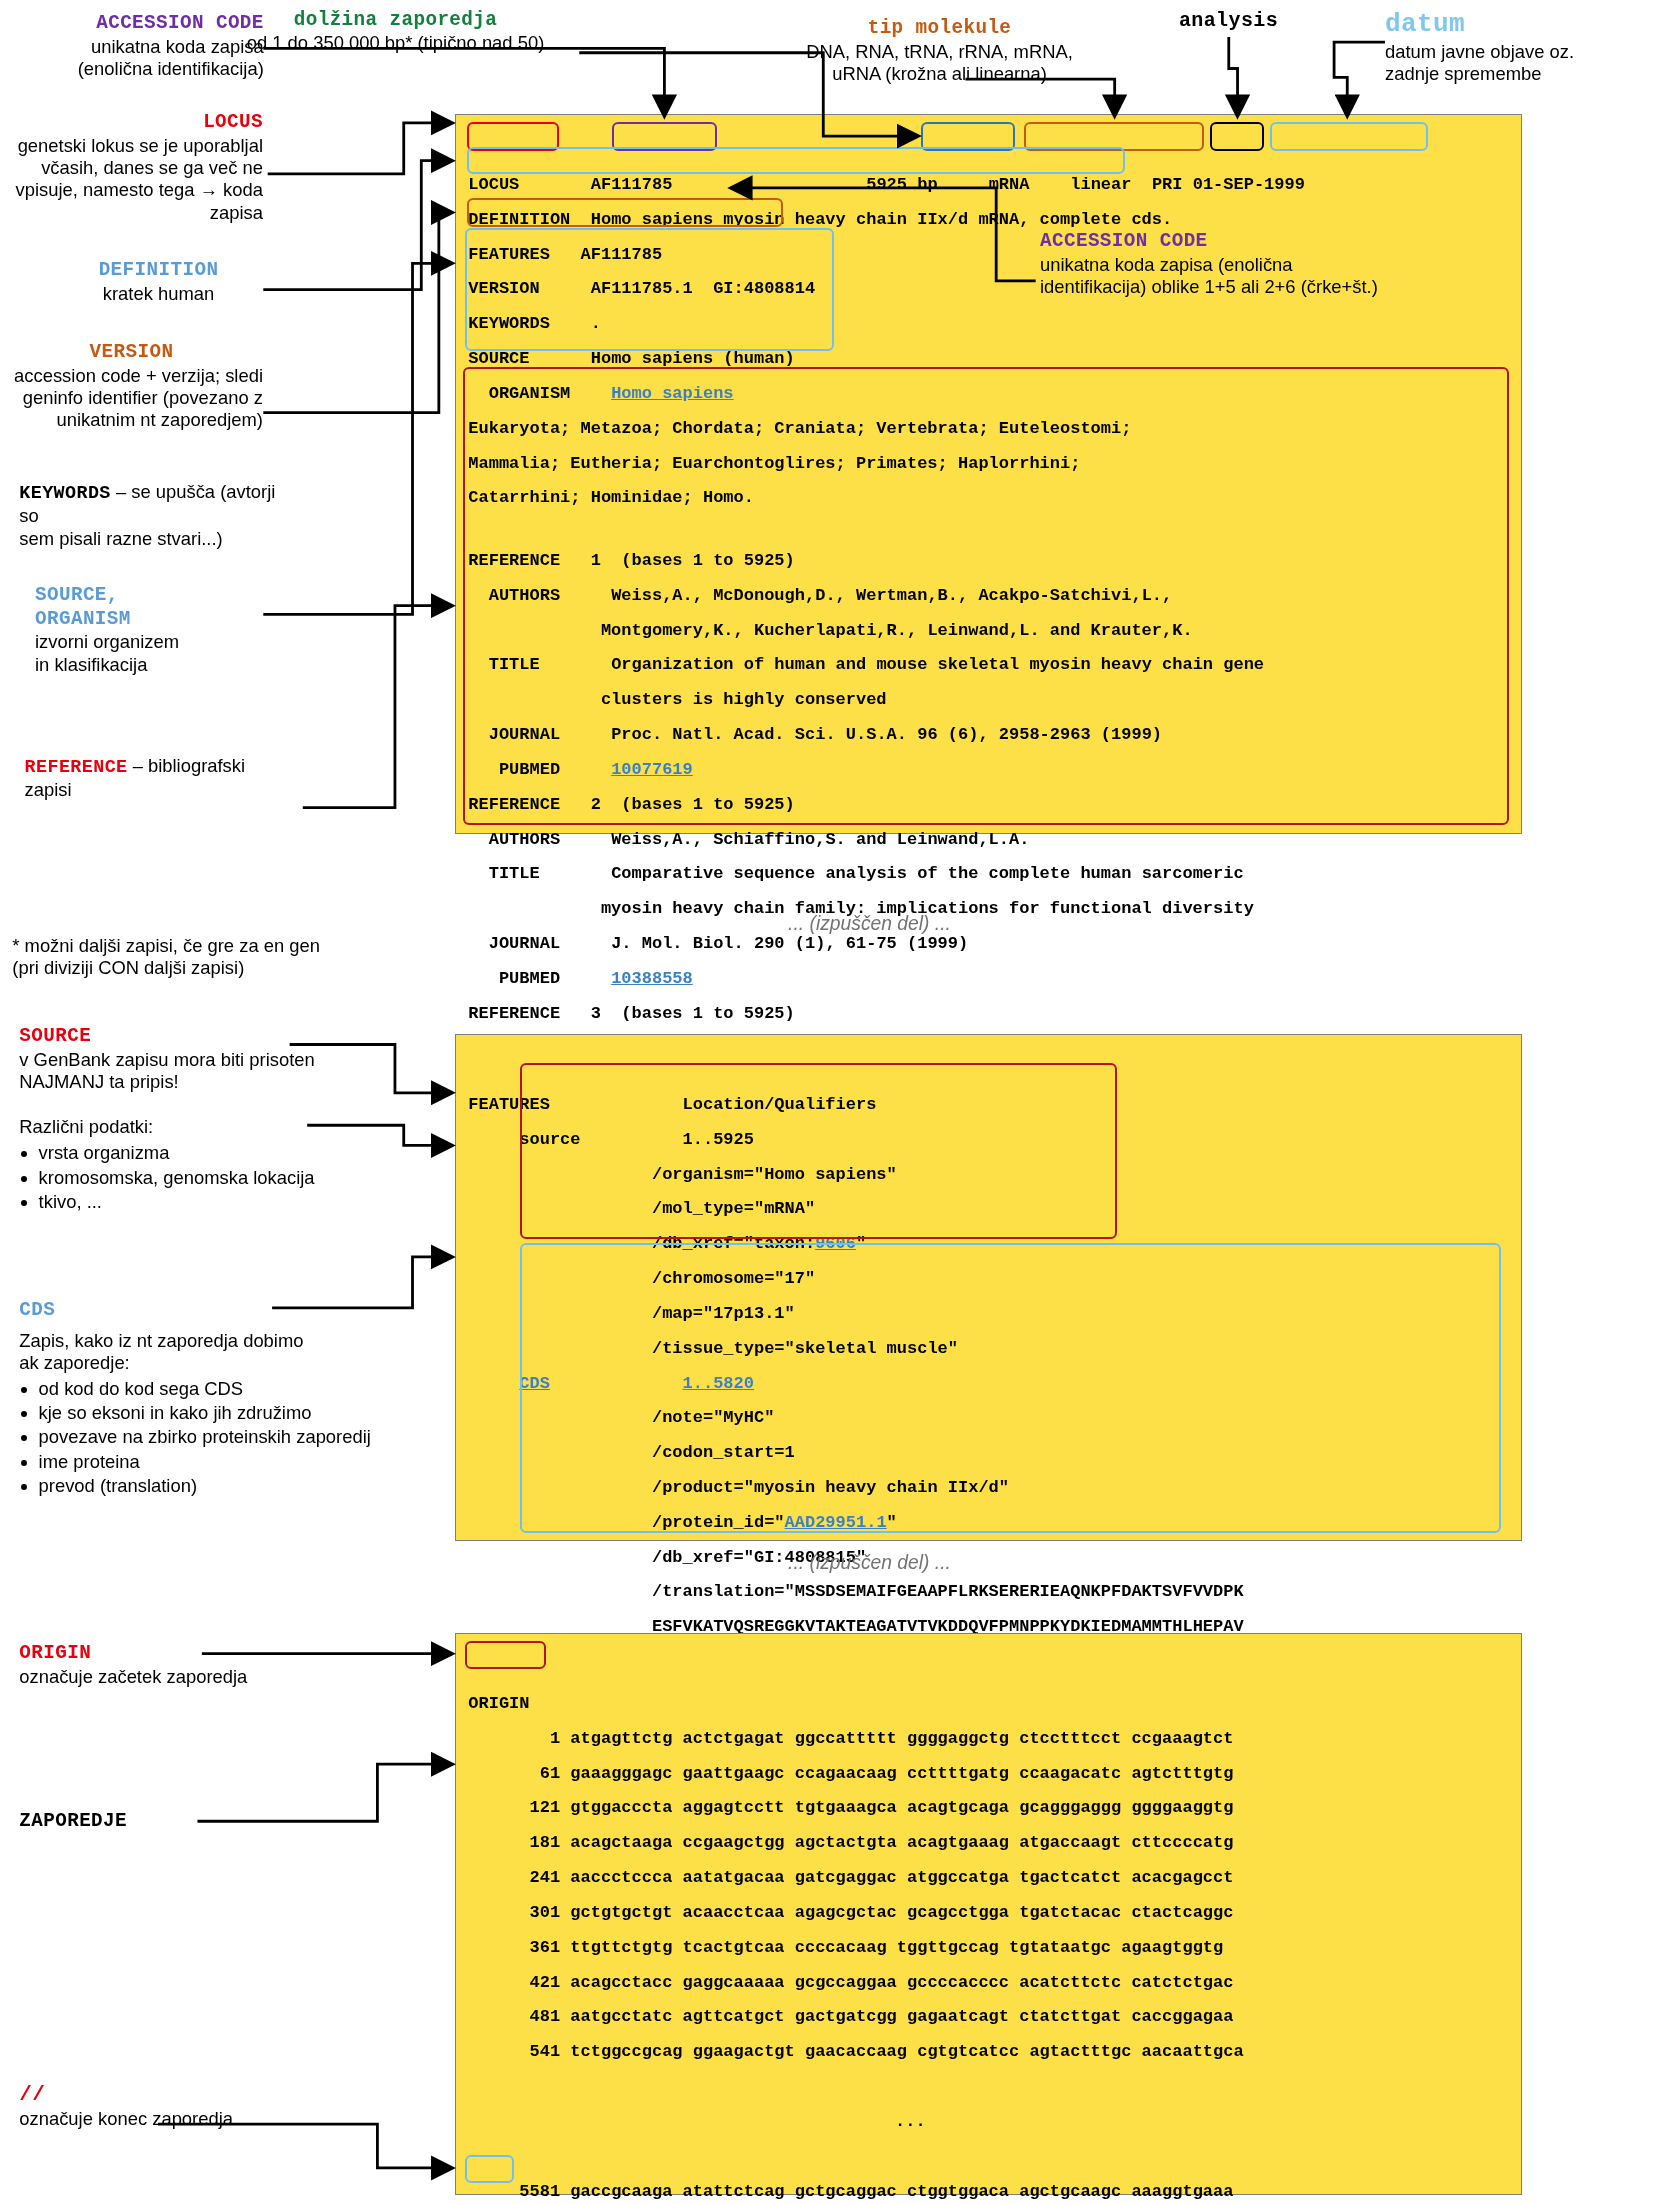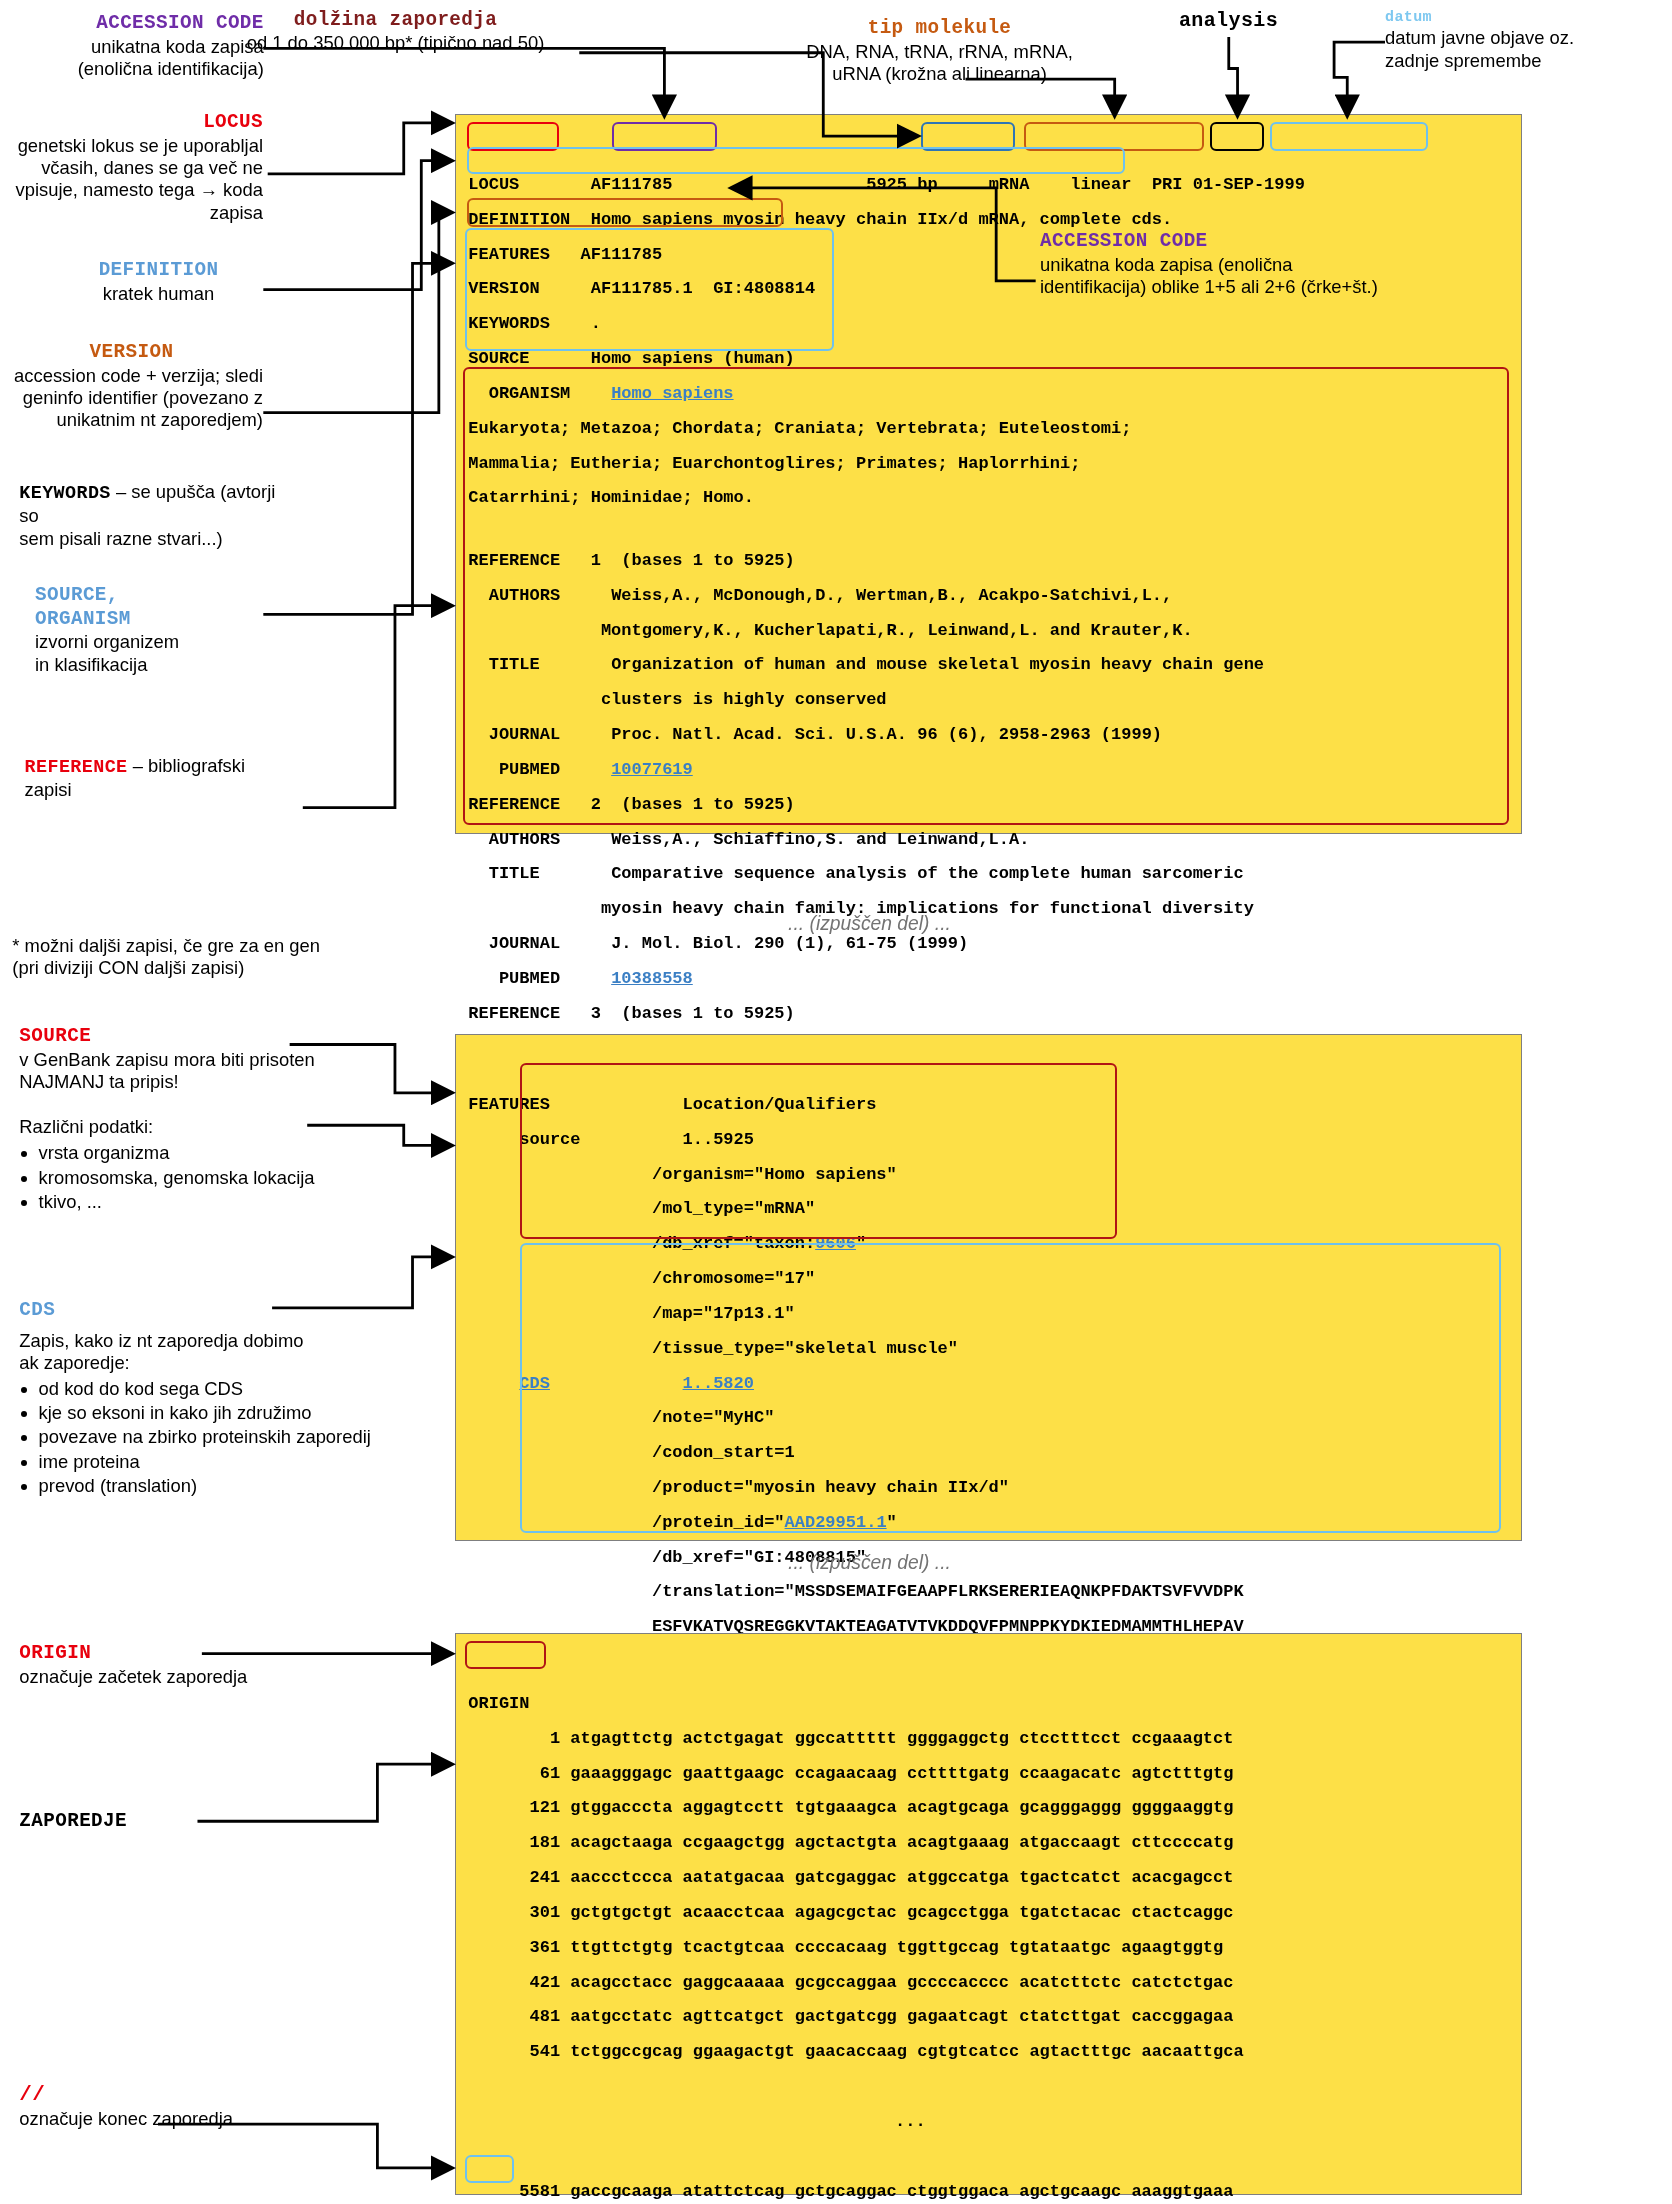--- a/index.html
+++ b/index.html
@@ -10,21 +10,21 @@
     font-family: "Liberation Sans", sans-serif;
     position: relative;
     overflow: hidden;
   }
   .ann { position:absolute; font-size:18.4px; line-height:1.22; color:#000; }
   .ann-r { text-align:right; }
   .ann-c { text-align:center; }
   .hd { font-family:"Liberation Mono", monospace; font-weight:bold; letter-spacing:0.4px; }
   .purple { color:#6f2da8; }
   .red { color:#e8000d; }
-  .blue { color:#7f1d1d; }
+  .blue { color:#15803d; }
   .ltblue { color:#5b9bd5; }
   .orange { color:#c55a11; }
   .black { color:#000; }
   .skyblue { color:#7ec8f0; }
 
   
   .panel {
     position:absolute;
     border:0.9px solid #7f7f7f;
     background:#fde047;
@@ -78,21 +78,21 @@
   <div class="hd orange" style="font-size:19.3px;">tip molekule</div>
   <div>DNA, RNA, tRNA, rRNA, mRNA,</div>
   <div>uRNA (krožna ali linearna)</div>
 </div>
 
 <div class="ann ann-c" style="left:1132px; top:8.8px; width:193px;">
   <div class="hd black" style="font-size:20px;">analysis</div>
 </div>
 
 <div class="ann" style="left:1385px; top:8.8px; width:281px;">
-  <div class="hd skyblue" style="font-size:15px;">datum</div>
+  <div class="hd skyblue" style="font-size:26px;">datum</div>
   <div>datum javne objave oz.</div>
   <div>zadnje spremembe</div>
 </div>
 
 <div class="ann ann-r" style="left:0px; top:111px; width:263px;">
   <div class="hd red" style="font-size:19.3px; text-align:right;">LOCUS</div>
   <div>genetski lokus se je uporabljal</div>
   <div>včasih, danes se ga več ne</div>
   <div>vpisuje, namesto tega → koda</div>
   <div>zapisa</div>

